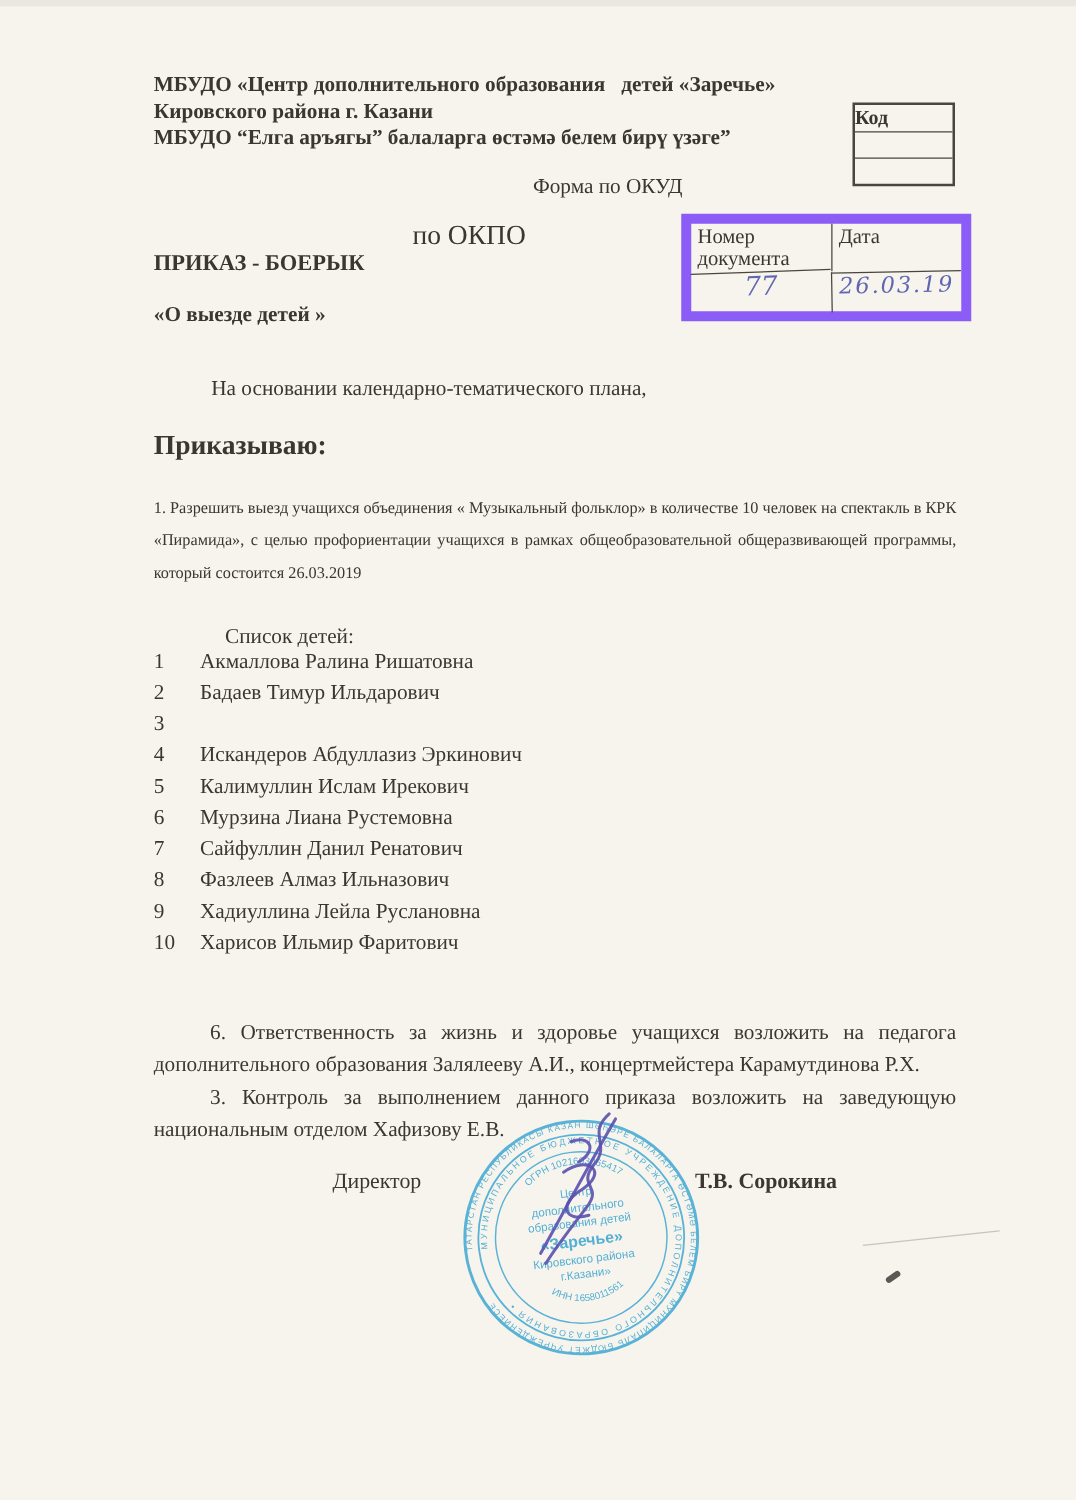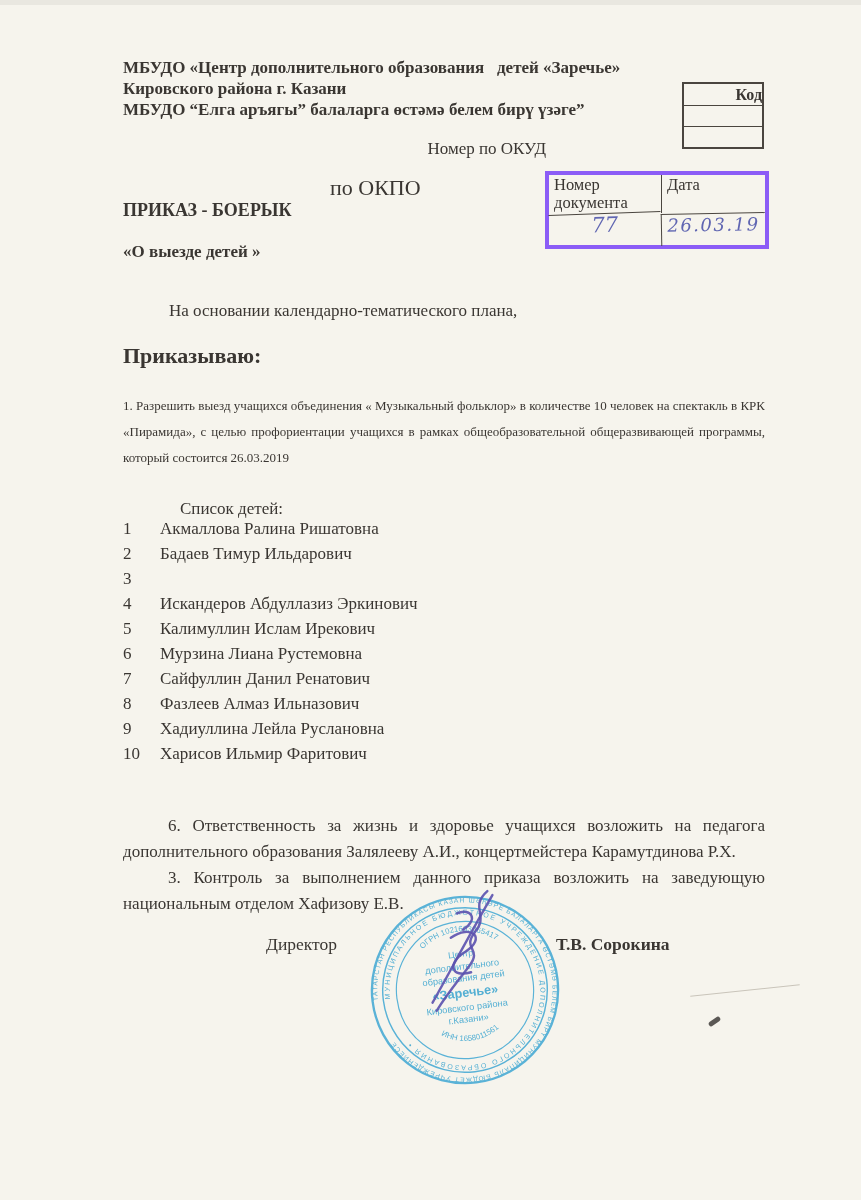--- a/index.html
+++ b/index.html
@@ -11,28 +11,28 @@
     color:#3a3632; overflow:hidden;
   }
   .abs { position:absolute; }
 
   
   .org-header { left:123px; top:52px; width:640px; font-weight:bold; font-size:17px; line-height:21px; z-index:2; }
   .org-header div { white-space:pre; }
 
   
   .code-box { left:682px; top:77px; width:78px; border:2px solid #4a453f; z-index:2; }
-  .cb-head { height:21px; font-weight:bold; font-size:16px; text-align:right; line-height:21px; }
+  .cb-head { height:21px; font-weight:bold; font-size:16px; text-align:left; line-height:21px; }
   .cb-cell { height:20px; border-top:1.5px solid #4a453f; }
 
   .okud { left:380px; top:134px; width:166px; text-align:right; font-size:17px; z-index:2; }
   .okpo { left:330px; top:170px; width:181px; font-size:22px; z-index:2; }
 
   
-  .doc-table { left:545px; top:166px; width:216px; border:4px solid #8b5cf6; display:grid; grid-template-columns:112px 1fr; z-index:2; }
+  .doc-table { left:545px; top:166px; width:216px; border:8px solid #8b5cf6; display:grid; grid-template-columns:112px 1fr; z-index:2; }
   .dt-cell { padding:1px 5px; font-size:16.5px; line-height:18px; }
   .dt-col2 { border-left:1.5px solid #4a453f; }
   .dt-val { border-top:1.5px solid #4a453f; height:28px; text-align:center; padding-top:2px; }
 
   .hw { font-family:"DejaVu Serif",serif; font-style:italic; color:#6066b2; }
   .hw-num { font-size:21px; transform:rotate(-2deg); }
   .hw-date { font-size:18px; letter-spacing:1.5px; transform:rotate(-1deg); }
 
   .doc-title { left:123px; top:195px; font-weight:bold; font-size:18px; z-index:2; }
   .doc-subject { left:123px; top:237px; font-weight:bold; font-size:17px; z-index:2; }
@@ -75,21 +75,21 @@
     <div>Кировского района г. Казани</div>
     <div>МБУДО “Елга аръягы” балаларга өстәмә белем бирү үзәге”</div>
   </div>
 
   <div class="abs code-box">
     <div class="cb-head">Код</div>
     <div class="cb-cell"></div>
     <div class="cb-cell"></div>
   </div>
 
-  <div class="abs okud">Номер по ОКУД</div>
+  <div class="abs okud">Форма по ОКУД</div>
   <div class="abs okpo">по ОКПО</div>
 
   <div class="abs doc-table">
     <div class="dt-cell">Номер документа</div>
     <div class="dt-cell dt-col2">Дата</div>
     <div class="dt-cell dt-val hw hw-num">77</div>
     <div class="dt-cell dt-val dt-col2 hw hw-date">26.03.19</div>
   </div>
 
   <div class="abs doc-title">ПРИКАЗ - БОЕРЫК</div>

